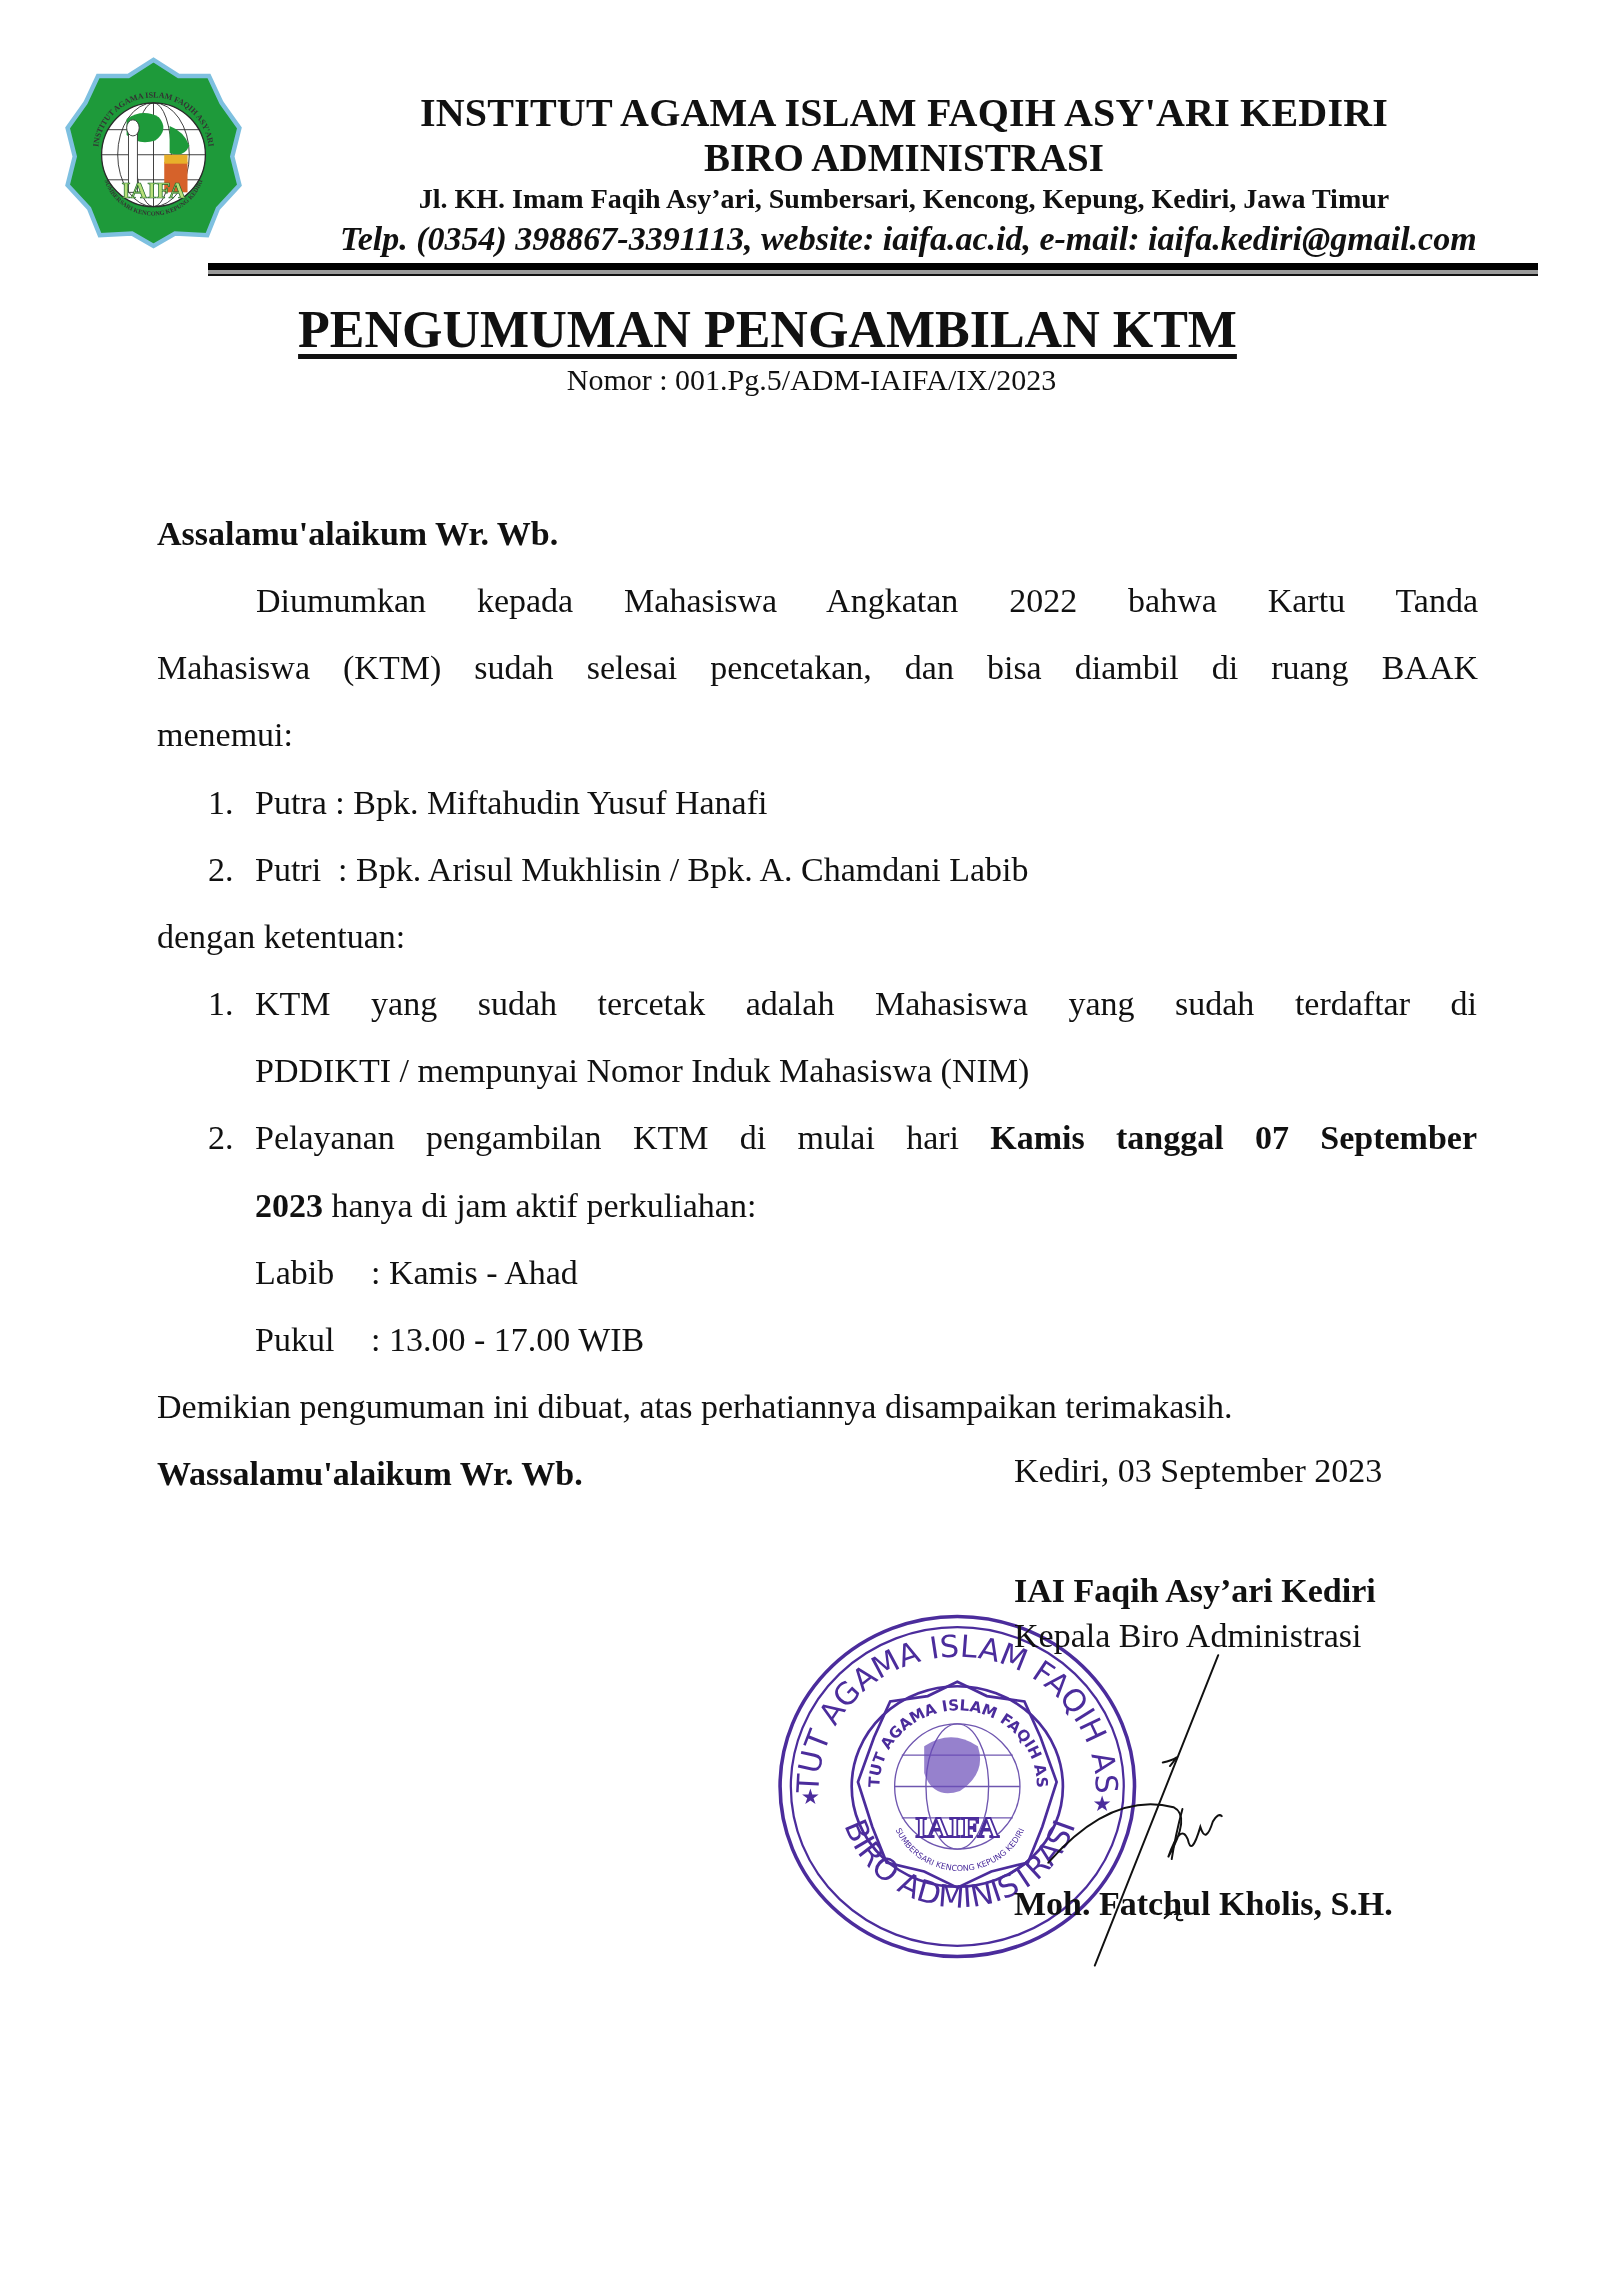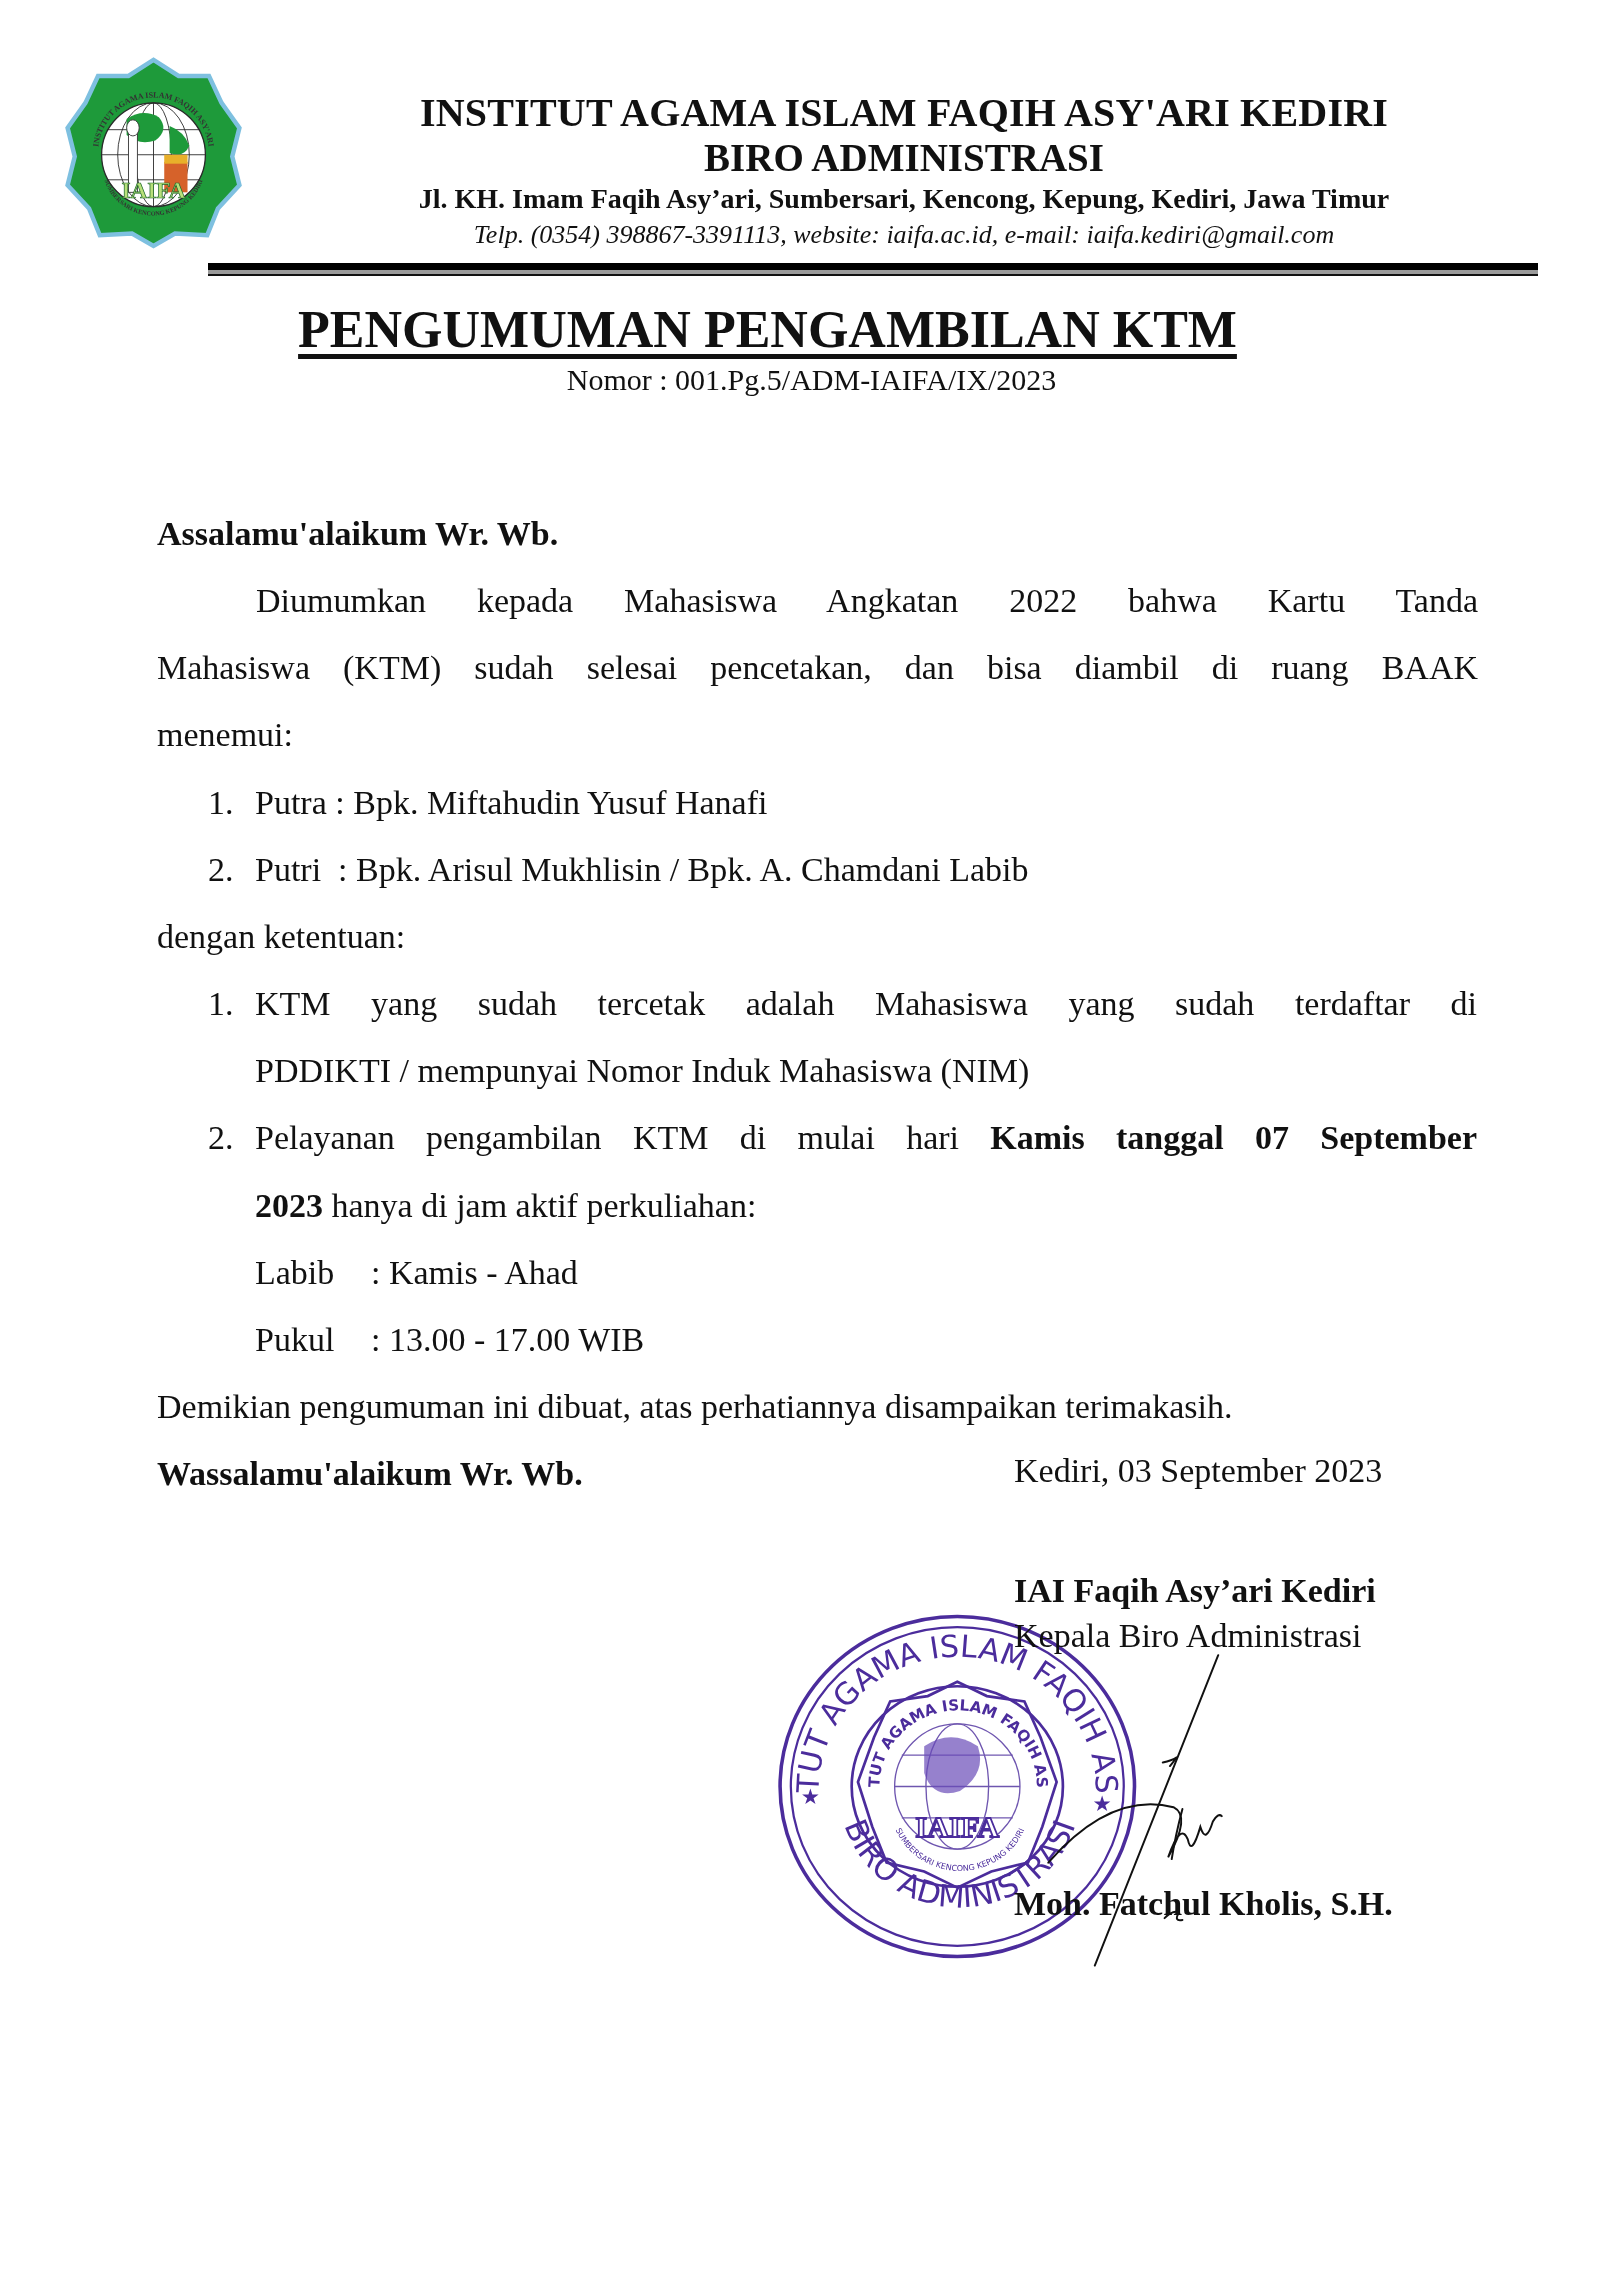--- a/index.html
+++ b/index.html
@@ -6,21 +6,21 @@
   body { width:1623px; height:2293px; position:relative; overflow:hidden;
          font-family:"Liberation Serif", serif; color:#111; }
   .abs { position:absolute; }
 
   
   #logo { left:64px; top:56px; width:179px; height:193px; }
   .hdr { left:340px; width:1128px; text-align:center; white-space:nowrap;margin-top:10px; }
   #inst { top:79px; font-size:40px; font-weight:bold; letter-spacing:0.2px; }
   #biro { top:125px; font-size:39px; font-weight:bold; }
   #addr { top:173px; font-size:28px; font-weight:bold; }
-  #contact { top:210px; font-size:26px; font-style:italic; }
+  #contact { top:210px; font-size:34px; font-style:italic;font-weight:bold; }
   #rule { left:208px; top:263px; width:1330px; height:14.3px; }
   #rule .thick { position:absolute; left:0; top:0; width:100%; height:7.2px; background:#000; }
   #rule .gap { position:absolute; left:0; top:7.2px; width:100%; height:3.6px; background:#9a9a9a; }
   #rule .thin { position:absolute; left:0; top:10.7px; width:100%; height:2.7px; background:#111; }
 
   
   #title { left:0; width:1535px; top:300px; text-align:center; font-size:52px; font-weight:bold; }
   #title span { text-decoration:underline; text-decoration-thickness:5.4px; text-underline-offset:7.2px; }
   #nomor { left:0; width:1623px; top:363px; text-align:center; font-size:30px; }
 

